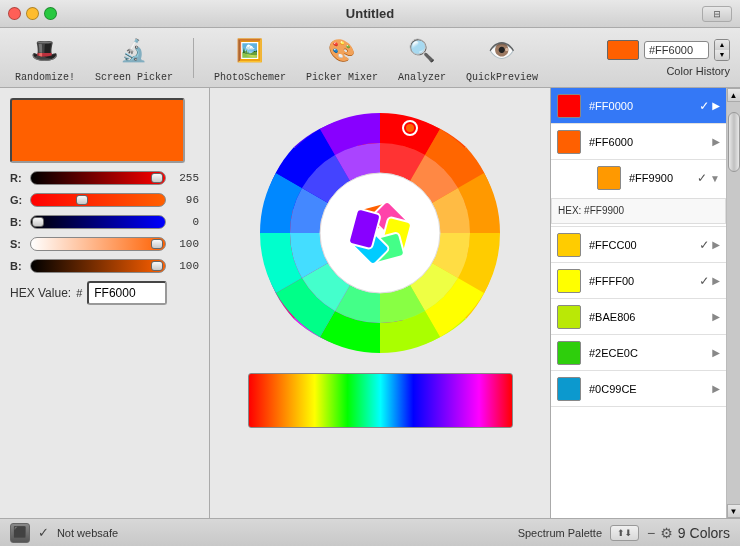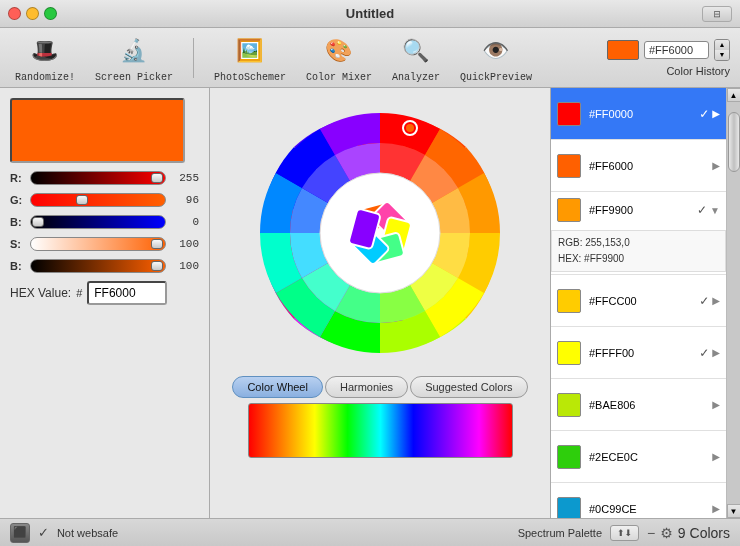--- a/index.html
+++ b/index.html
@@ -275,21 +275,21 @@
       flex: 1;
       overflow-y: scroll;
     }
     .color-list-item {
       display: flex;
       align-items: center;
       padding: 4px 6px;
       border-bottom: 1px solid #e0e0e0;
       cursor: pointer;
       position: relative;
-      height: 52px;
+      height: 36px;
     }
     .color-list-item.selected {
       background: #3478f6;
       color: white;
     }
     .color-swatch-small {
       width: 24px; height: 24px;
       border: 1px solid #888;
       border-radius: 2px;
       margin-right: 8px;
@@ -439,21 +439,21 @@
     <div class="toolbar-icon">🔬</div>
     <span class="toolbar-label">Screen Picker</span>
   </div>
   <div class="toolbar-sep"></div>
   <div class="toolbar-btn">
     <div class="toolbar-icon">🖼️</div>
     <span class="toolbar-label">PhotoSchemer</span>
   </div>
   <div class="toolbar-btn">
     <div class="toolbar-icon">🎨</div>
-    <span class="toolbar-label">Color Mixer</span>
+    <span class="toolbar-label">Picker Mixer</span>
   </div>
   <div class="toolbar-btn">
     <div class="toolbar-icon">🔍</div>
     <span class="toolbar-label">Analyzer</span>
   </div>
   <div class="toolbar-btn">
     <div class="toolbar-icon">👁️</div>
     <span class="toolbar-label">QuickPreview</span>
   </div>
   <div class="color-history-area">
@@ -609,25 +609,20 @@
           <rect x="-18" y="-28" width="36" height="24" rx="4" fill="#00ccff" stroke="white" stroke-width="2" transform="rotate(225)"></rect>
 
           <rect x="-18" y="-28" width="36" height="24" rx="4" fill="#8800ff" stroke="white" stroke-width="2" transform="rotate(285)"></rect>
 
           <circle cx="30" cy="-105" r="7" fill="none" stroke="white" stroke-width="2"></circle>
           <circle cx="30" cy="-105" r="4" fill="#FF6000"></circle>
         </g>
       </svg>
     </div>
 
-    <div class="tab-bar">
-      <button class="tab-btn active">Color Wheel</button>
-      <button class="tab-btn">Harmonies</button>
-      <button class="tab-btn">Suggested Colors</button>
-    </div>
 
     <div class="spectrum-bar"></div>
   </div>
 
   <div style="display:flex; flex-direction:row; background:white; border-left:1px solid #aaa; width:190px;">
     <div class="color-list" style="flex:1; overflow-y:hidden;">
 
       <div class="color-list-item selected">
         <div class="color-swatch-small" style="background:#FF0000;"></div>
         <span class="color-hex-label">#FF0000</span>
@@ -635,28 +630,27 @@
         <span class="color-arrow">▶</span>
       </div>
 
       <div class="color-list-item">
         <div class="color-swatch-small" style="background:#FF6000;"></div>
         <span class="color-hex-label">#FF6000</span>
         <span class="color-arrow">▶</span>
       </div>
 
       <div class="expanded-group">
-        <div class="color-list-item" style="height:36px;">
+        <div class="color-list-item" style="height:36px;margin-left:40px;">
           <div class="color-swatch-small" style="background:#FF9900;"></div>
           <span class="color-hex-label">#FF9900</span>
           <span class="color-check" style="color:#555;">✓</span>
           <span class="color-arrow">▼</span>
         </div>
         <div class="color-values-box">
-          <div>RGB:  255,153,0</div>
           <div>HEX:  #FF9900</div>
         </div>
       </div>
 
       <div class="color-list-item">
         <div class="color-swatch-small" style="background:#FFCC00;"></div>
         <span class="color-hex-label">#FFCC00</span>
         <span class="color-check" style="color:#555;">✓</span>
         <span class="color-arrow">▶</span>
       </div>

